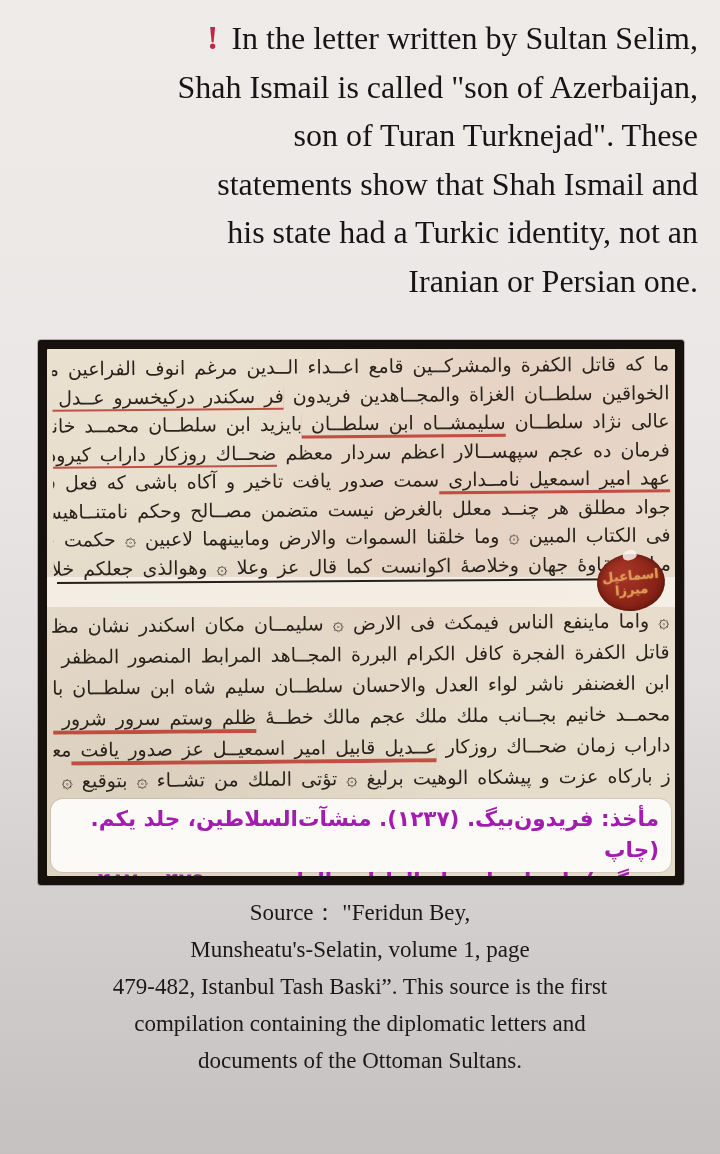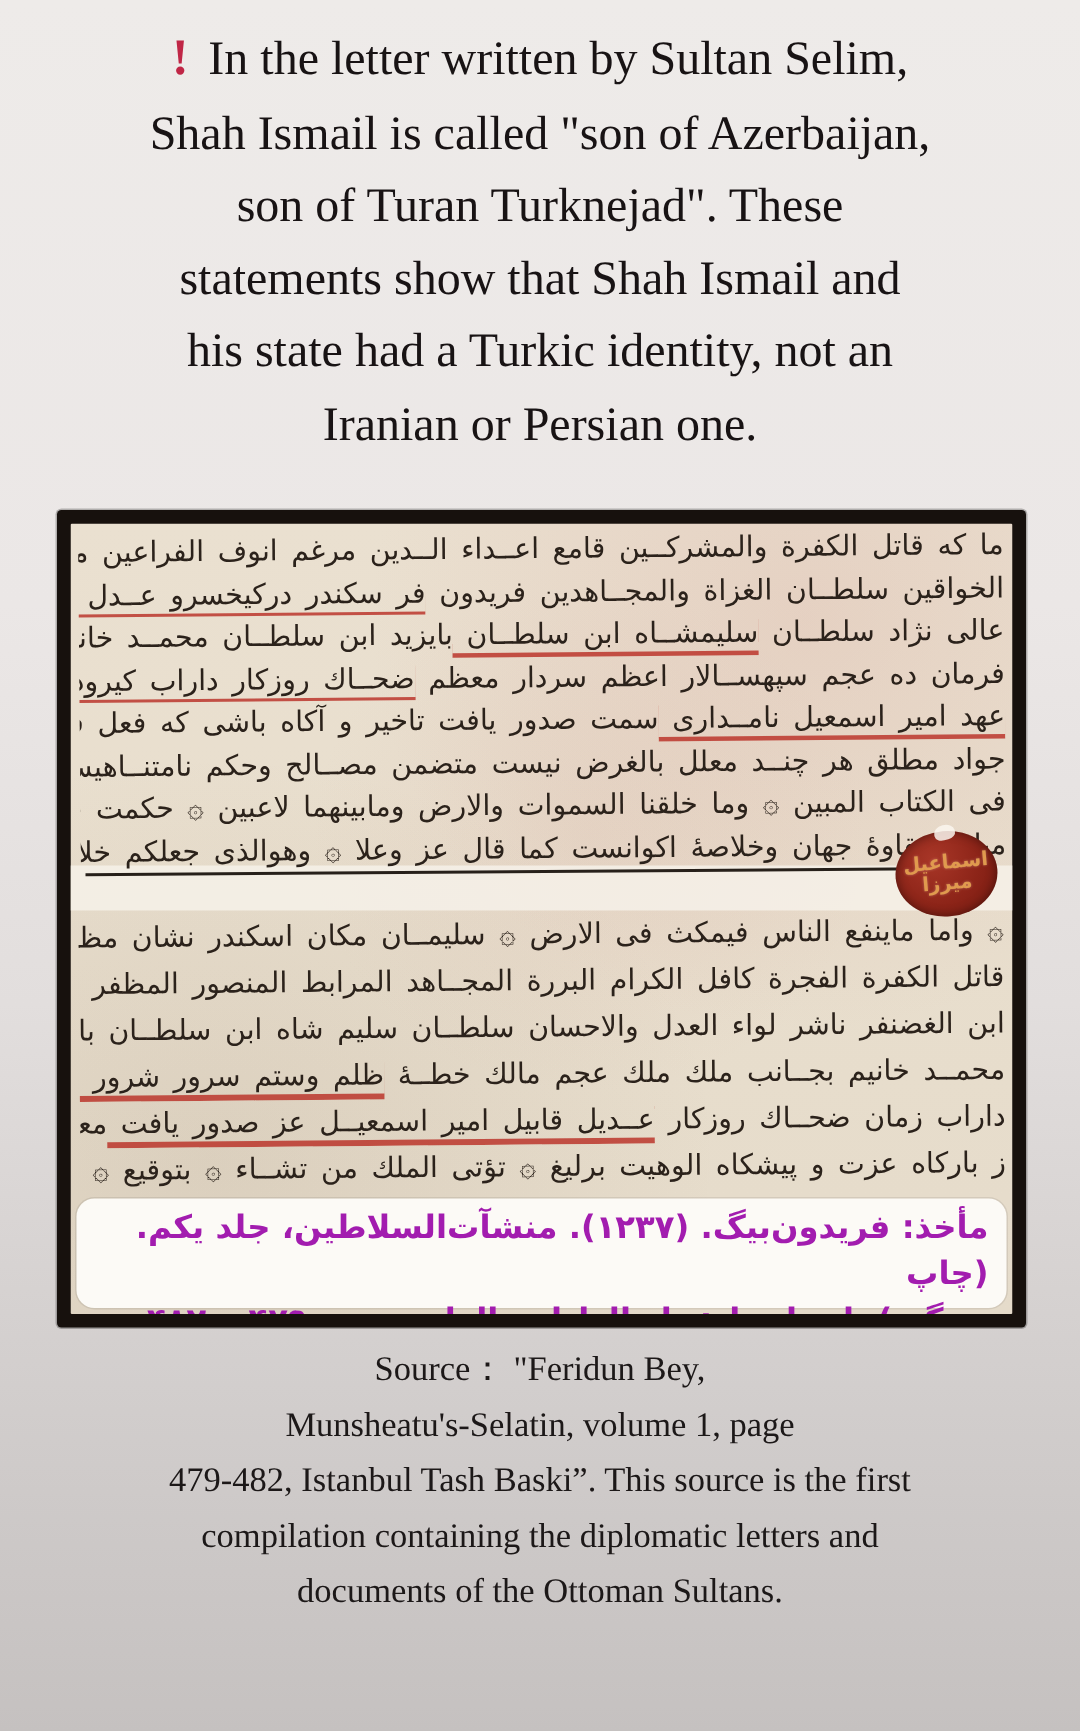--- a/index.html
+++ b/index.html
@@ -6,21 +6,21 @@
   body{
     width:720px;height:1154px;overflow:hidden;position:relative;
     background:linear-gradient(180deg,#eeebe9 0%,#ebe7e6 35%,#e2dedd 58%,#d2cecd 80%,#c5c1c0 100%);
     font-family:"Liberation Serif","DejaVu Serif",serif;
   }
   .page{position:absolute;inset:0;}
 
   
   .header{
     position:absolute;top:14px;left:22px;right:22px;
-    text-align:center;color:#181314;
+    text-align:right;color:#181314;
     font-size:32px;line-height:48.5px;font-weight:500;
   }
   .excl{
     color:#c02646;font-weight:bold;font-size:34px;
     padding-right:4px;letter-spacing:1px;
   }
   .header-text{white-space:pre-line;}
 
   
   .manuscript{

